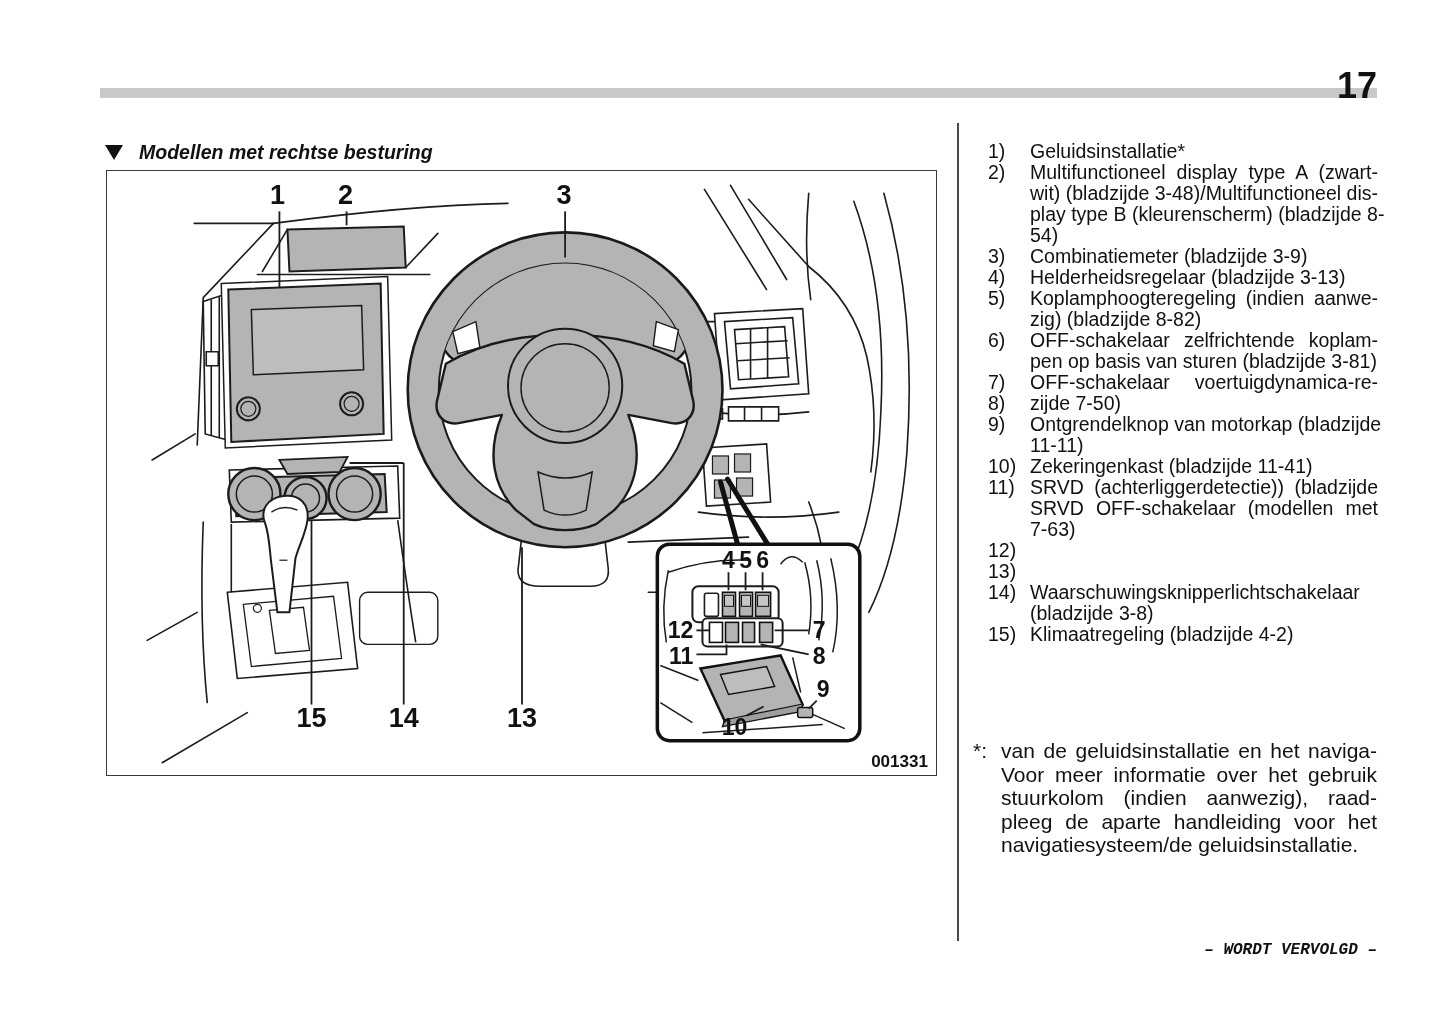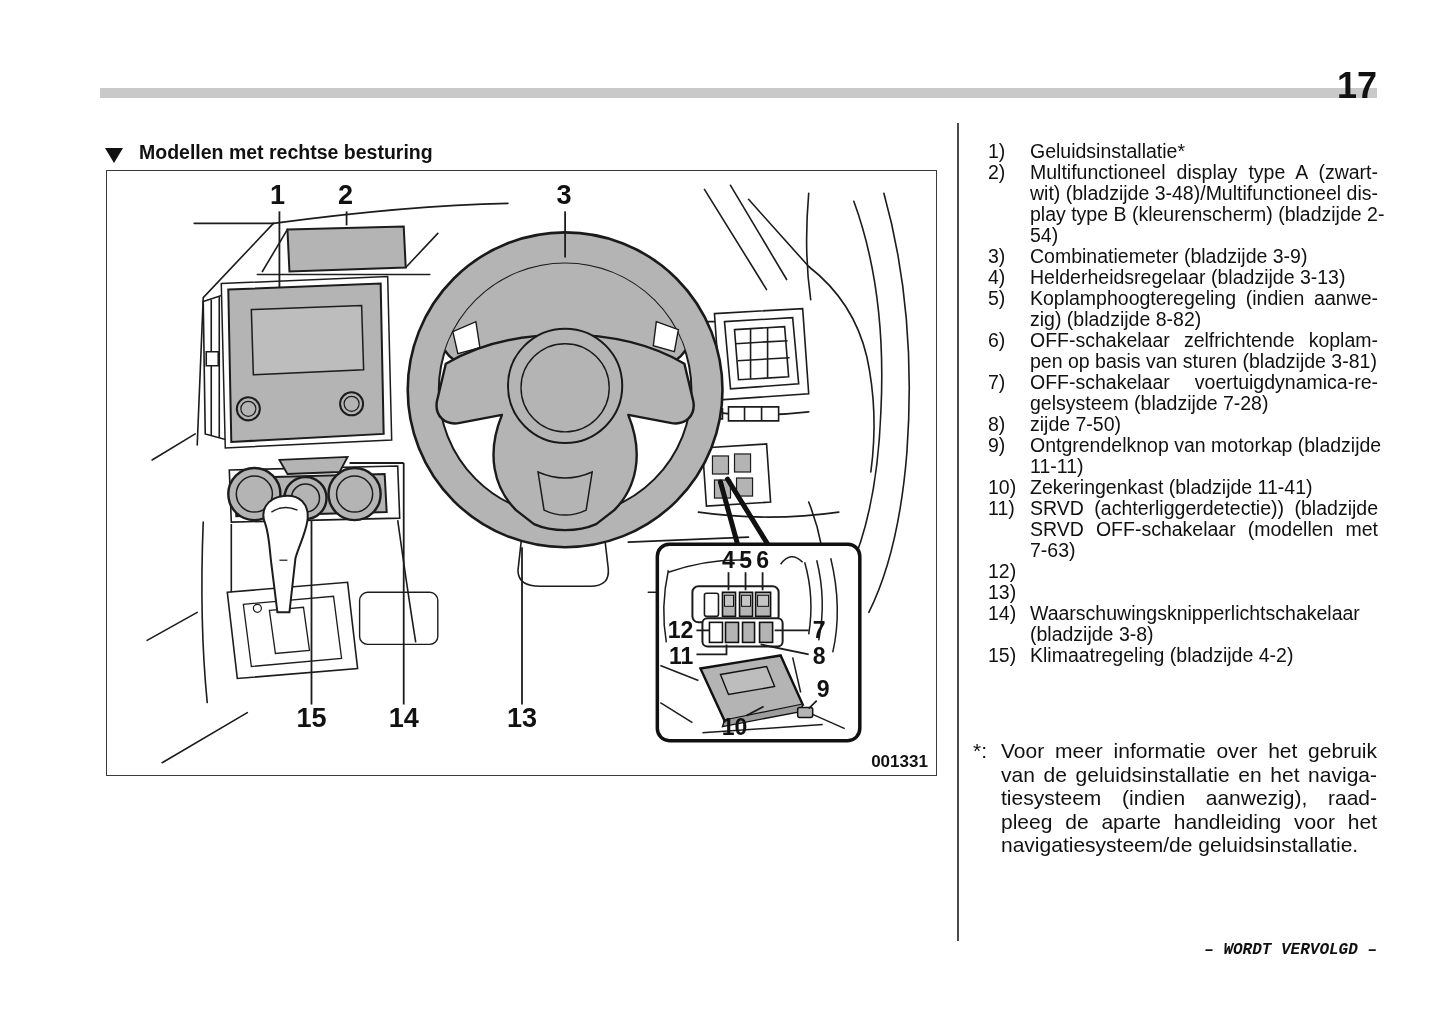--- a/index.html
+++ b/index.html
@@ -5,21 +5,21 @@
   html,body{margin:0;padding:0;}
   body{
     width:1445px;height:1018px;position:relative;background:#ffffff;
     font-family:"Liberation Sans",sans-serif;color:#111;overflow:hidden;
   }
   .top-rule{position:absolute;left:100px;top:88px;width:1277px;height:10px;background:#c9c9c9;}
   .page-num{
     position:absolute;top:70px;right:68px;font-weight:bold;font-size:36px;line-height:32px;
     z-index:2;letter-spacing:0;
   }
-  .heading{position:absolute;left:105px;top:141px;font-weight:bold;font-size:19.5px;line-height:22px;display:flex;align-items:flex-end;}
+  .heading{position:absolute;left:105px;top:141px;font-weight:bold;font-size:19.5px;line-height:22px;display:flex;align-items:center;font-style:italic;}
   .heading .tri{
     width:0;height:0;border-left:9px solid transparent;border-right:9px solid transparent;
     border-top:15px solid #111;display:inline-block;margin-right:16px;
   }
   .fig-box{
     position:absolute;left:106px;top:170px;width:831px;height:606px;
     border:1.8px solid #3a3a3a;box-sizing:border-box;background:#fff;
   }
   .fig-box svg{position:absolute;left:0;top:0;width:100%;height:100%;}
   svg text{font-family:"Liberation Sans",sans-serif;fill:#111;font-weight:bold;}
@@ -261,21 +261,21 @@
     <div class="body">
         <div class="line last">Geluidsinstallatie*</div>
       </div>
   </div>
 
   <div class="legend-item">
     <div class="num">2)</div>
     <div class="body">
         <div class="line">Multifunctioneel display type A (zwart-</div>
         <div class="line">wit) (bladzijde 3-48)/Multifunctioneel dis-</div>
-        <div class="line">play type B (kleurenscherm) (bladzijde 2-</div>
+        <div class="line">play type B (kleurenscherm) (bladzijde 8-</div>
         <div class="line last">54)</div>
       </div>
   </div>
 
   <div class="legend-item">
     <div class="num">3)</div>
     <div class="body">
         <div class="line last">Combinatiemeter (bladzijde 3-9)</div>
       </div>
   </div>
@@ -300,21 +300,20 @@
     <div class="body">
         <div class="line">OFF-schakelaar zelfrichtende koplam-</div>
         <div class="line last">pen op basis van sturen (bladzijde 3-81)</div>
       </div>
   </div>
 
   <div class="legend-item">
     <div class="num">7)</div>
     <div class="body">
         <div class="line">OFF-schakelaar voertuigdynamica-re-</div>
-        <div class="line last">gelsysteem (bladzijde 7-28)</div>
       </div>
   </div>
 
   <div class="legend-item">
     <div class="num">8)</div>
     <div class="body">
         <div class="line last">zijde 7-50)</div>
       </div>
   </div>
 
@@ -362,21 +361,21 @@
     <div class="num">15)</div>
     <div class="body">
         <div class="line last">Klimaatregeling (bladzijde 4-2)</div>
       </div>
   </div>
 </div>
 
 <div class="footnote">
   <div class="fn-marker">*:</div>
   <div class="fn-body">
+      <div class="line">van de geluidsinstallatie en het naviga-</div>
       <div class="line">Voor meer informatie over het gebruik</div>
-      <div class="line">van de geluidsinstallatie en het naviga-</div>
-      <div class="line">tiesysteem (indien aanwezig), raad-</div>
+      <div class="line">stuurkolom (indien aanwezig), raad-</div>
       <div class="line">pleeg de aparte handleiding voor het</div>
       <div class="line last">navigatiesysteem/de geluidsinstallatie.</div>
     </div>
 </div>
 
 <div class="footer-note">– WORDT VERVOLGD –</div>
 
 </body></html>

